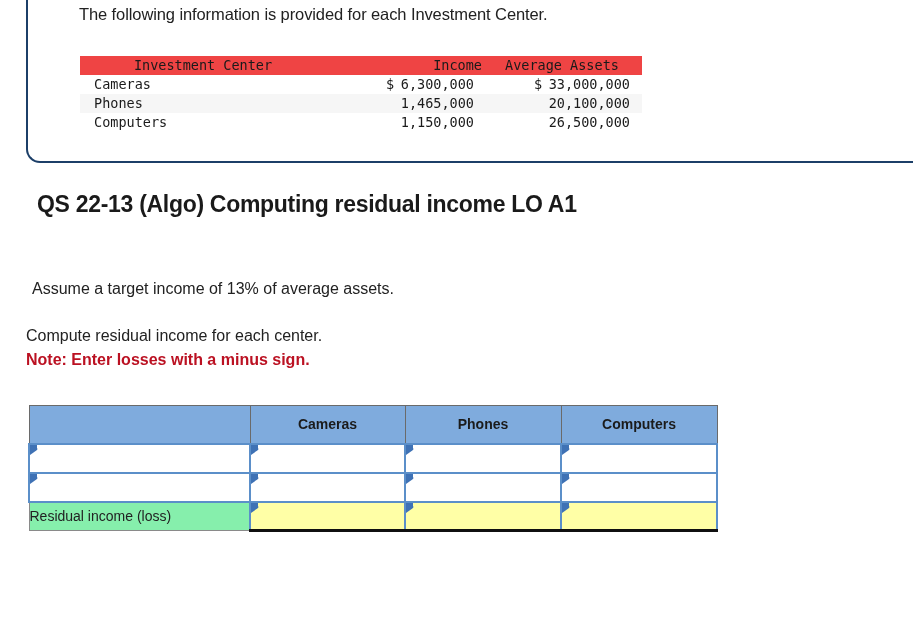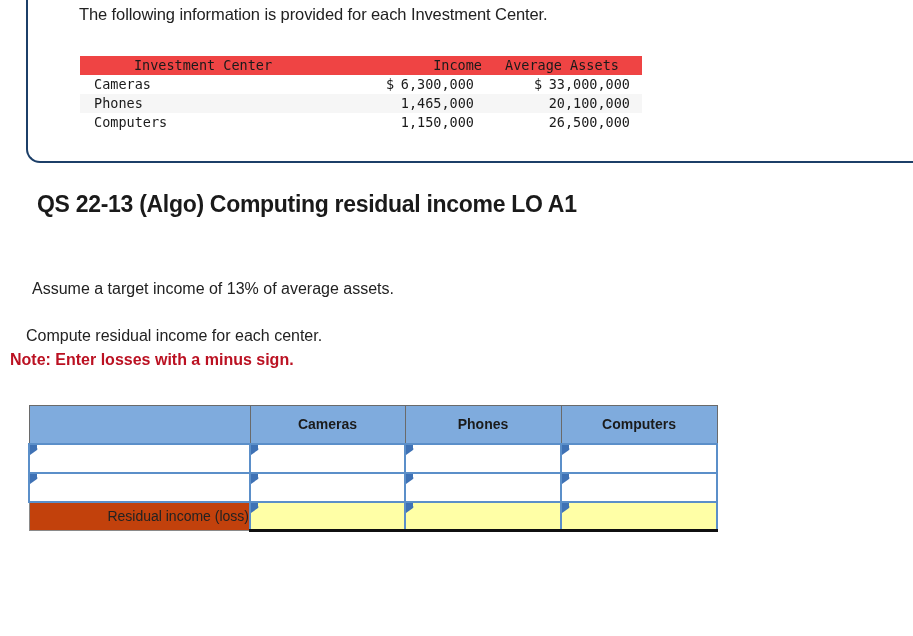--- a/index.html
+++ b/index.html
@@ -93,21 +93,21 @@
   }
   #compute-line {
     position: absolute;
     left: 26px;
     top: 327px;
     font-size: 16px;
     color: #222;
   }
   #note-line {
     position: absolute;
-    left: 10px;
+    left: 26px;
     top: 351px;
     font-size: 16px;
     font-weight: bold;
     color: #bb1122;
   }
 
   
   #answer-table {
     position: absolute;
     left: 28px;
@@ -135,23 +135,23 @@
   .ag-cell {
     position: relative;
     height: 29px;
     border: 2px solid #5b8fc9;
     background: #ffffff;
   }
   .ag-cell.yellow { background: #ffffa6; }
 
   .ag-label {
     height: 29px;
-    background: #c2410c;
+    background: #86efac;
     border: 1px solid #8a8a8a;
-    text-align: right;
+    text-align: left;
     vertical-align: middle;
     font-size: 14px;
     color: #222;
   }
 
   
   .corner-tri {
     position: absolute;
     left: 0px;
     top: 0px;

